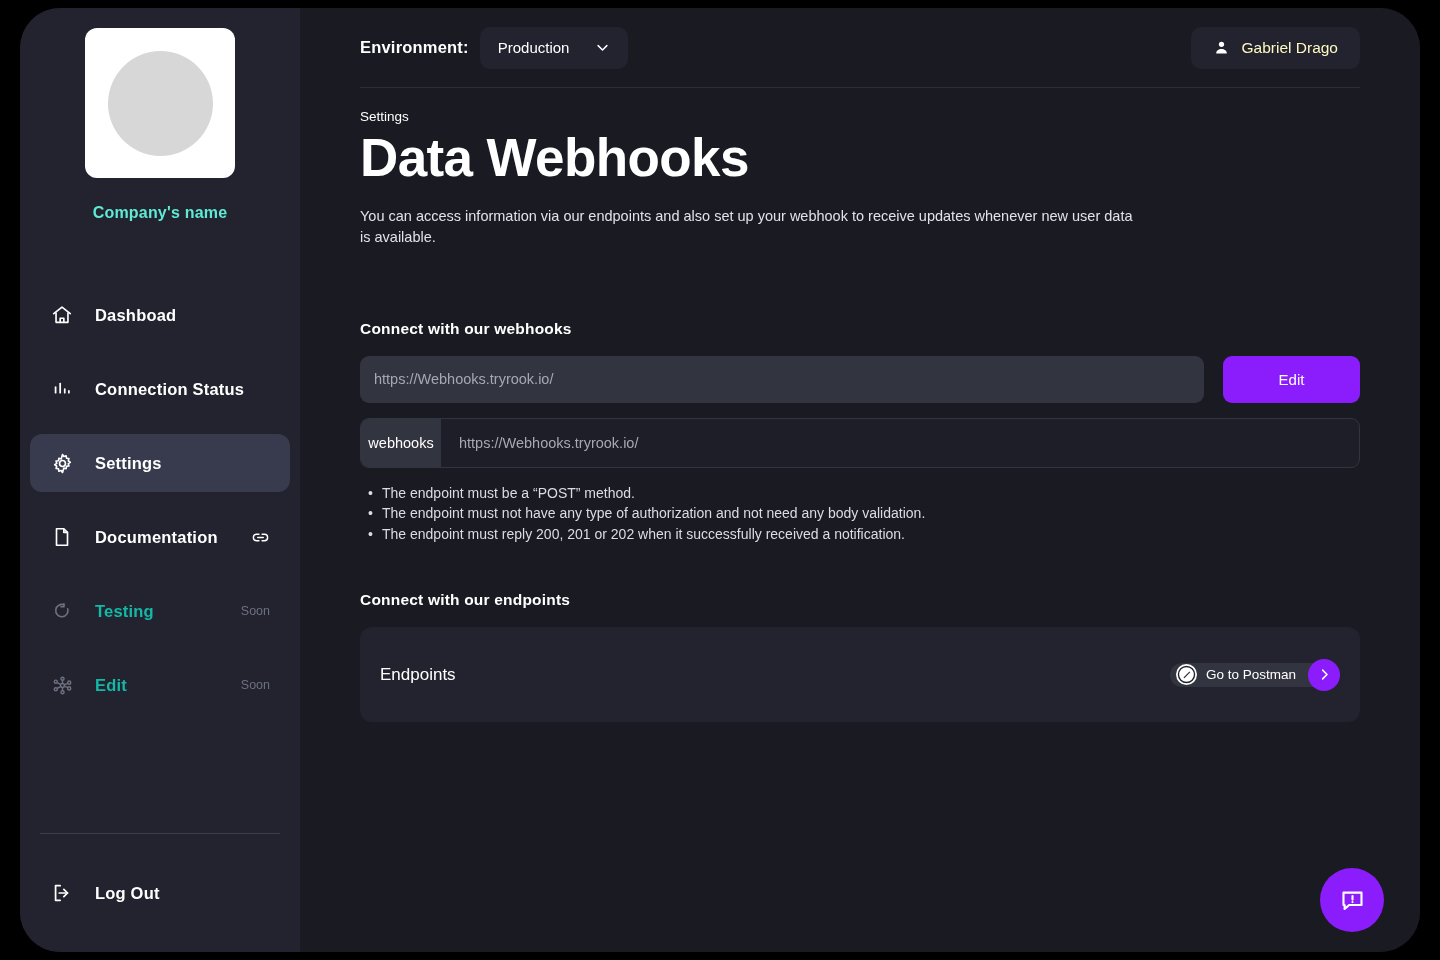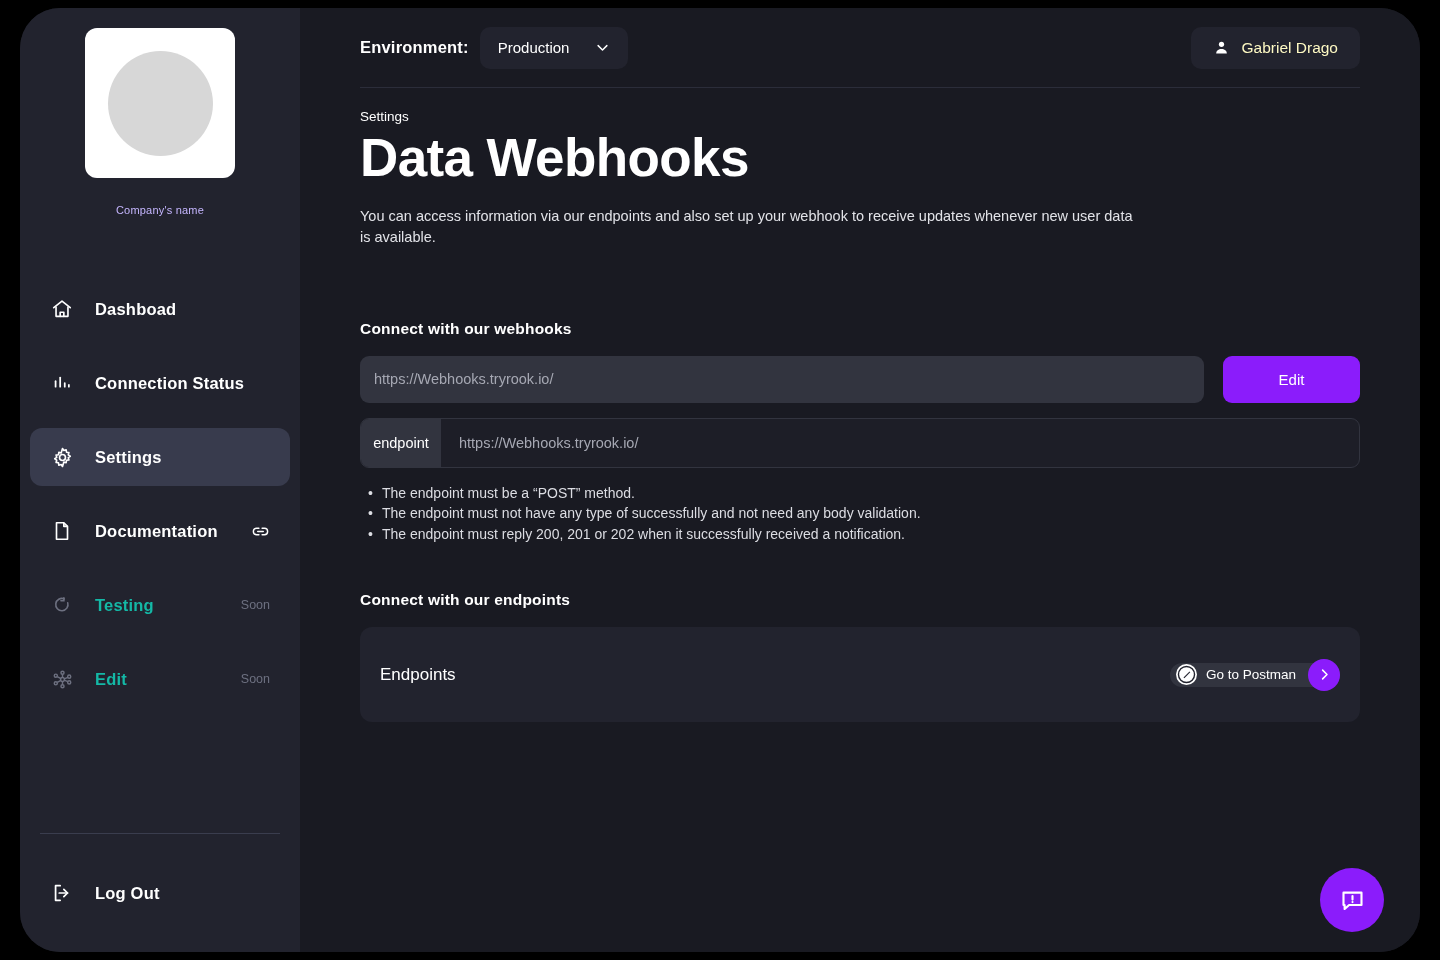--- a/index.html
+++ b/index.html
@@ -51,23 +51,23 @@
     justify-content: center;
   }
   .brand-logo-circle {
     width: 105px;
     height: 105px;
     border-radius: 50%;
     background: #d7d7d7;
   }
   .brand-name {
     margin-top: 26px;
-    color: #c4b5fd;
-    font-size: 11px;
-    font-weight: 400;
+    color: #5eead4;
+    font-size: 16px;
+    font-weight: 700;
     letter-spacing: 0.2px;
   }
 
   .nav {
     margin-top: 64px;
     padding: 0 10px;
     display: flex;
     flex-direction: column;
   }
   .nav-item {
@@ -504,27 +504,27 @@
 
     <section id="webhooks-section">
       <div class="section-heading">Connect with our webhooks</div>
 
       <div class="url-row">
         <input class="url-input" type="text" placeholder="https://Webhooks.tryrook.io/" style="">
         <button class="edit-button">Edit</button>
       </div>
 
       <div class="example-row">
-        <div class="example-tag">endpoint</div>
+        <div class="example-tag">webhooks</div>
         <div class="example-value">https://Webhooks.tryrook.io/</div>
       </div>
 
       <ul class="rules">
         <li>The endpoint must be a “POST” method.</li>
-        <li>The endpoint must not have any type of successfully and not need any body validation.</li>
+        <li>The endpoint must not have any type of authorization and not need any body validation.</li>
         <li>The endpoint must reply 200, 201 or 202 when it successfully received a notification.</li>
       </ul>
     </section>
 
     <section id="endpoints-section">
       <div class="section-heading">Connect with our endpoints</div>
 
       <div class="endpoints-card">
         <span class="endpoints-card-title">Endpoints</span>
 

